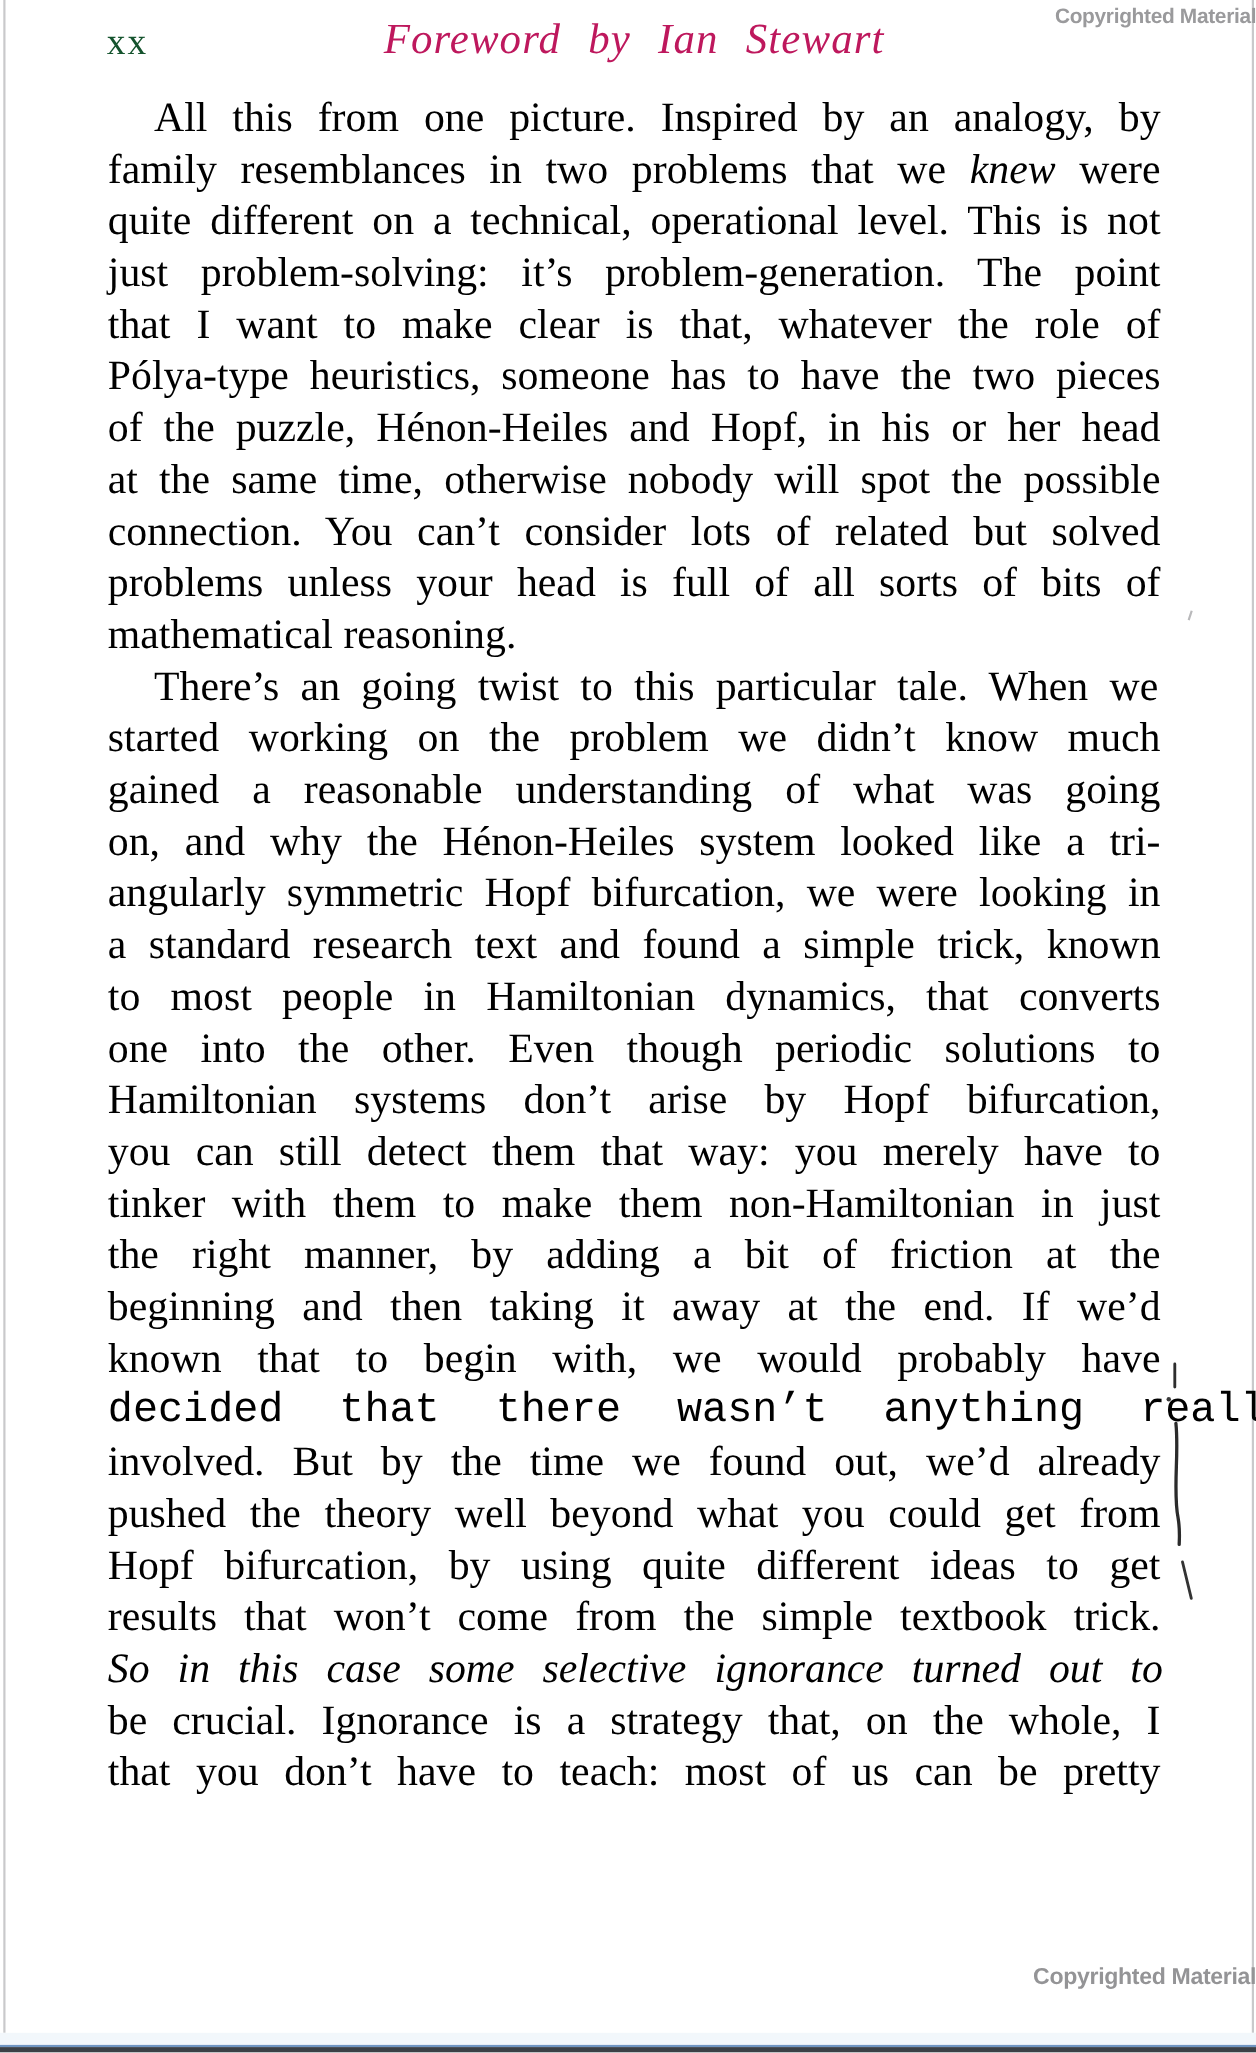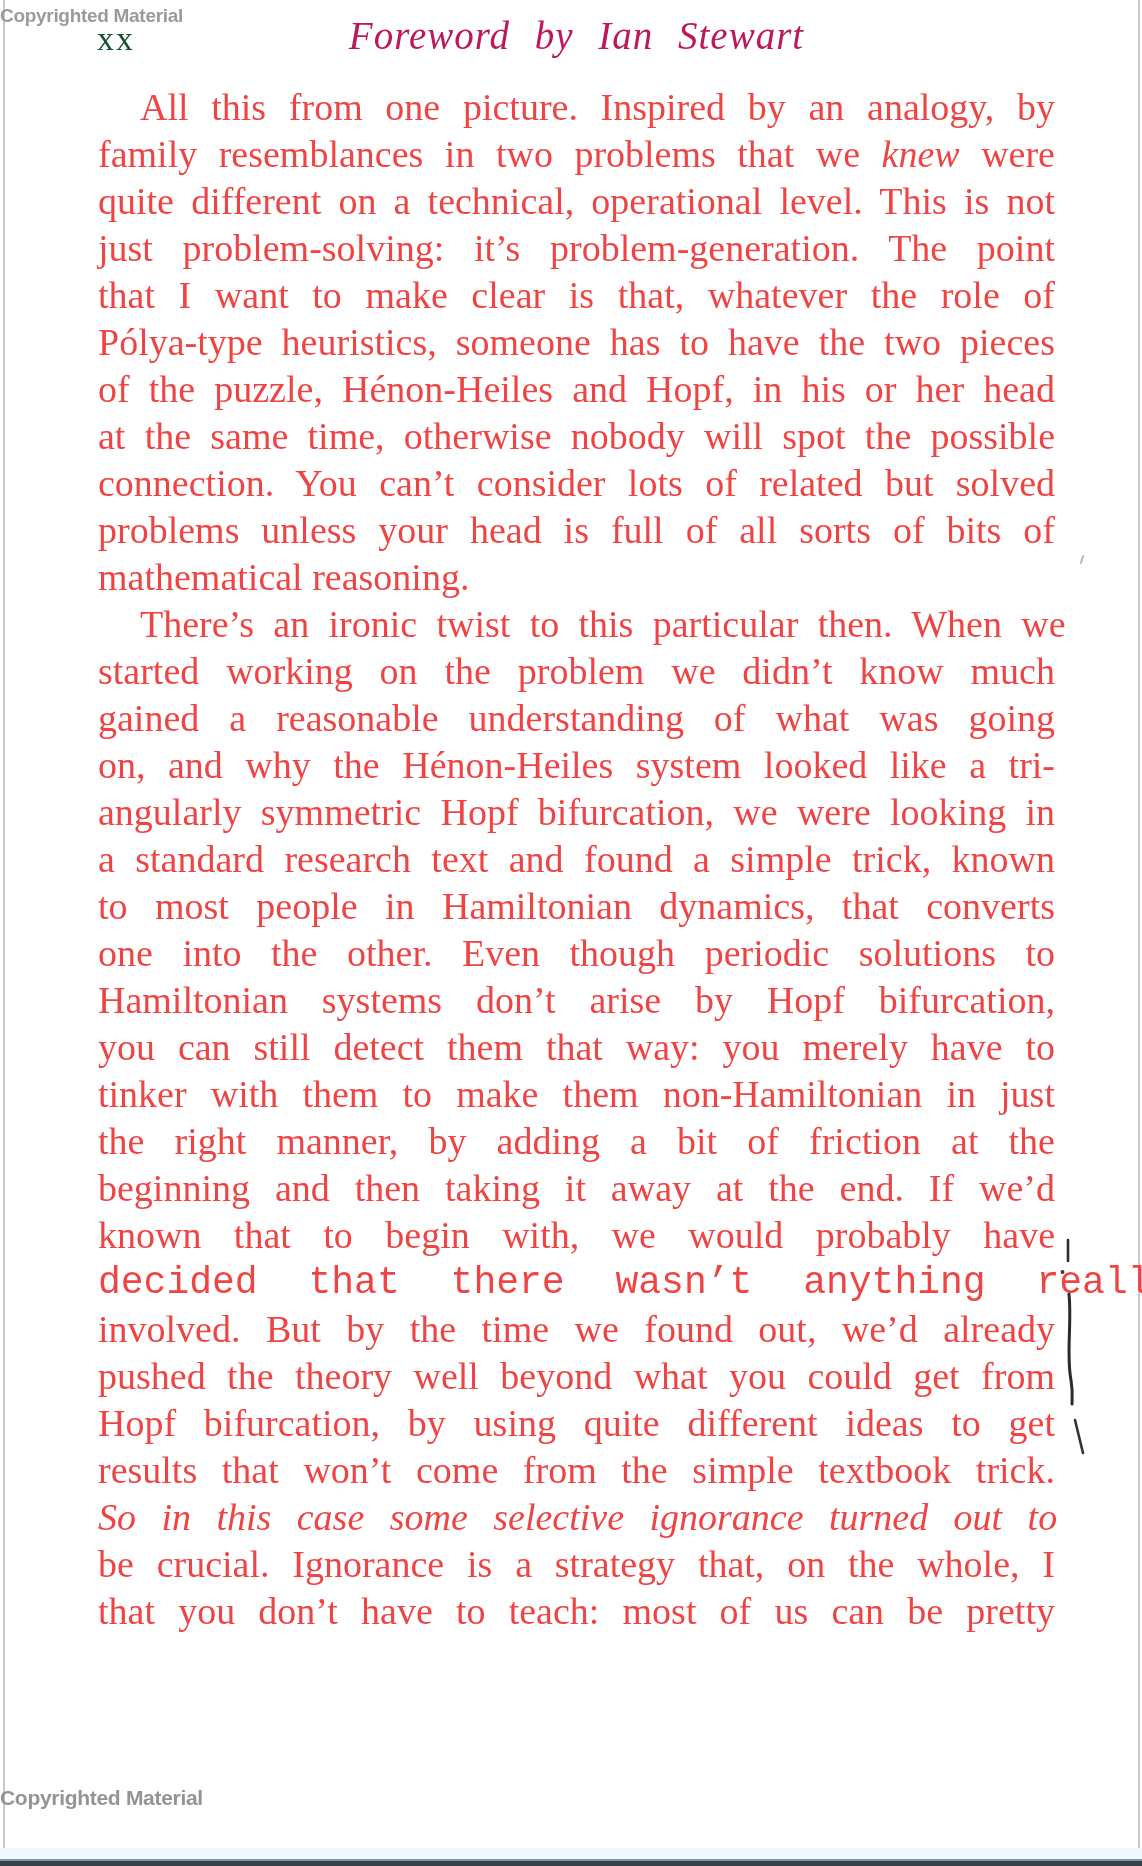--- a/index.html
+++ b/index.html
@@ -9,21 +9,21 @@
     position:relative;
     overflow:hidden;
     font-family:"Liberation Serif", serif;
   }
   .page-edge { position:absolute; top:0; width:2px; height:1848px; background:#c9c9cb; }
   .page-edge.left  { left:3px; }
   .page-edge.right { left:1138px; }
 
   .wm {
     position:absolute; left:0; width:100%;
-    text-align:left;
+    text-align:right;
     font-family:"Liberation Sans", sans-serif;
     font-weight:700;
     color:#9a9a9c;
     letter-spacing:-0.3px;
   }
   .wm-top    { top:5px;    font-size:19px; }
   .wm-bottom { top:1786px; font-size:21px; color:#949496; }
 
   .page-number {
     position:absolute; left:97px; top:20px;
@@ -31,21 +31,21 @@
   }
   .running-title {
     position:absolute; left:98px; top:13px; width:957px;
     text-align:center;
     font-size:39px; font-style:italic; color:#be185d;
     word-spacing:14px; letter-spacing:1px;
   }
 
   .text-block {
     position:absolute; left:98px; top:84px; width:957px;
-    font-size:38px; color:#ef4444;
+    font-size:38px; color:#000000;
   }
   .line {
     line-height:47px; height:47px;
     white-space:nowrap;
     box-sizing:border-box;
     width:957px;
   }
   .line.indent { padding-left:42px; }
   .it { font-style:italic; }
 
@@ -82,21 +82,21 @@
         <div class="line" style="word-spacing: 20.14px;"><span class="line-inner"><span>just problem-solving: it’s problem-generation. The point</span></span></div>
         <div class="line" style="word-spacing: 14.1px;"><span class="line-inner"><span>that I want to make clear is that, whatever the role of</span></span></div>
         <div class="line" style="word-spacing: 9.48px;"><span class="line-inner"><span>Pólya-type heuristics, someone has to have the two pieces</span></span></div>
         <div class="line" style="word-spacing: 9.59px;"><span class="line-inner"><span>of the puzzle, Hénon-Heiles and Hopf, in his or her head</span></span></div>
         <div class="line" style="word-spacing: 9.71px;"><span class="line-inner"><span>at the same time, otherwise nobody will spot the possible</span></span></div>
         <div class="line" style="word-spacing: 12.86px;"><span class="line-inner"><span>connection. You can’t consider lots of related but solved</span></span></div>
         <div class="line" style="word-spacing: 12.45px;"><span class="line-inner"><span>problems unless your head is full of all sorts of bits of</span></span></div>
         <div class="line no-just"><span class="line-inner"><span>mathematical reasoning.</span></span></div>
       </div>
       <div>
-        <div class="line indent" style="word-spacing: 9.82px;"><span class="line-inner"><span>There’s an ironic twist to this particular then. When we</span></span></div>
+        <div class="line indent" style="word-spacing: 9.82px;"><span class="line-inner"><span>There’s an going twist to this particular tale. When we</span></span></div>
         <div class="line" style="word-spacing: 17.34px;"><span class="line-inner"><span>started working on the problem we didn’t know much</span></span></div>
         <div class="line" style="word-spacing: 20.49px;"><span class="line-inner"><span>gained a reasonable understanding of what was going</span></span></div>
         <div class="line" style="word-spacing: 13px;"><span class="line-inner"><span>on, and why the Hénon-Heiles system looked like a tri-</span></span></div>
         <div class="line" style="word-spacing: 9.78px;"><span class="line-inner"><span>angularly symmetric Hopf bifurcation, we were looking in</span></span></div>
         <div class="line" style="word-spacing: 10.9px;"><span class="line-inner"><span>a standard research text and found a simple trick, known</span></span></div>
         <div class="line" style="word-spacing: 17.91px;"><span class="line-inner"><span>to most people in Hamiltonian dynamics, that converts</span></span></div>
         <div class="line" style="word-spacing: 20.02px;"><span class="line-inner"><span>one into the other. Even though periodic solutions to</span></span></div>
         <div class="line" style="word-spacing: 24.35px;"><span class="line-inner"><span>Hamiltonian systems don’t arise by Hopf bifurcation,</span></span></div>
         <div class="line" style="word-spacing: 13.39px;"><span class="line-inner"><span>you can still detect them that way: you merely have to</span></span></div>
         <div class="line" style="word-spacing: 14.61px;"><span class="line-inner"><span>tinker with them to make them non-Hamiltonian in just</span></span></div>

